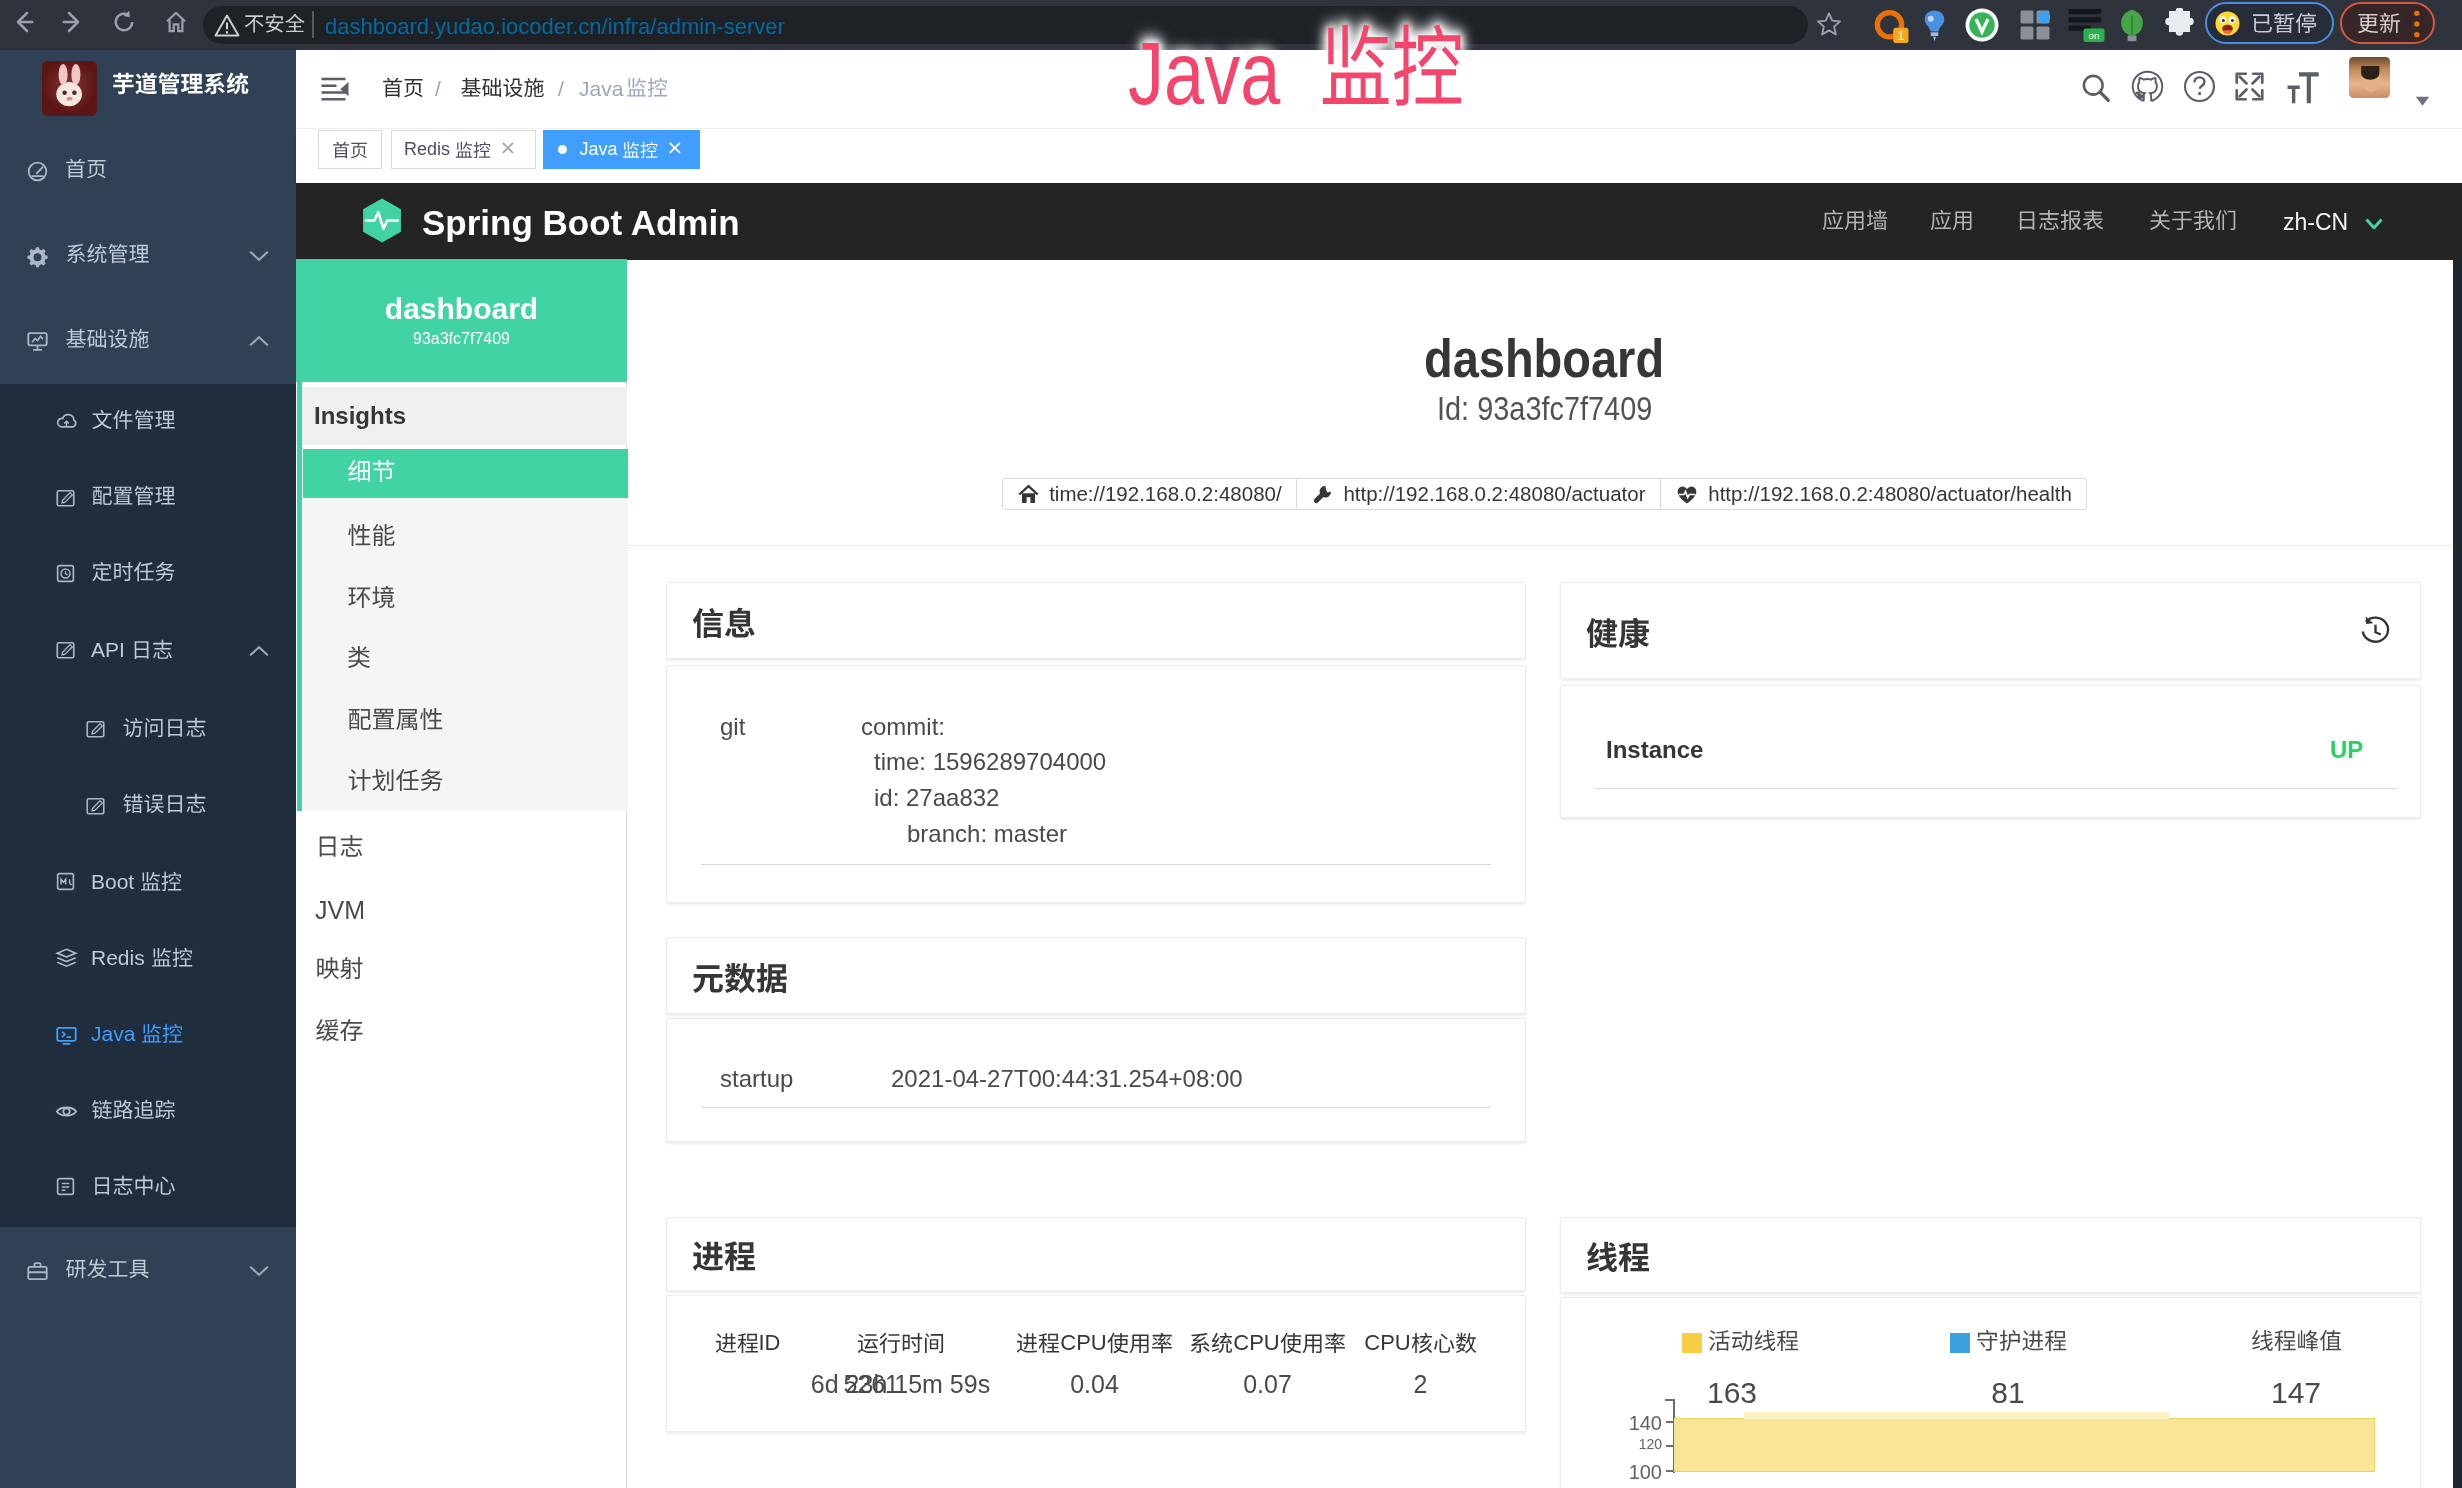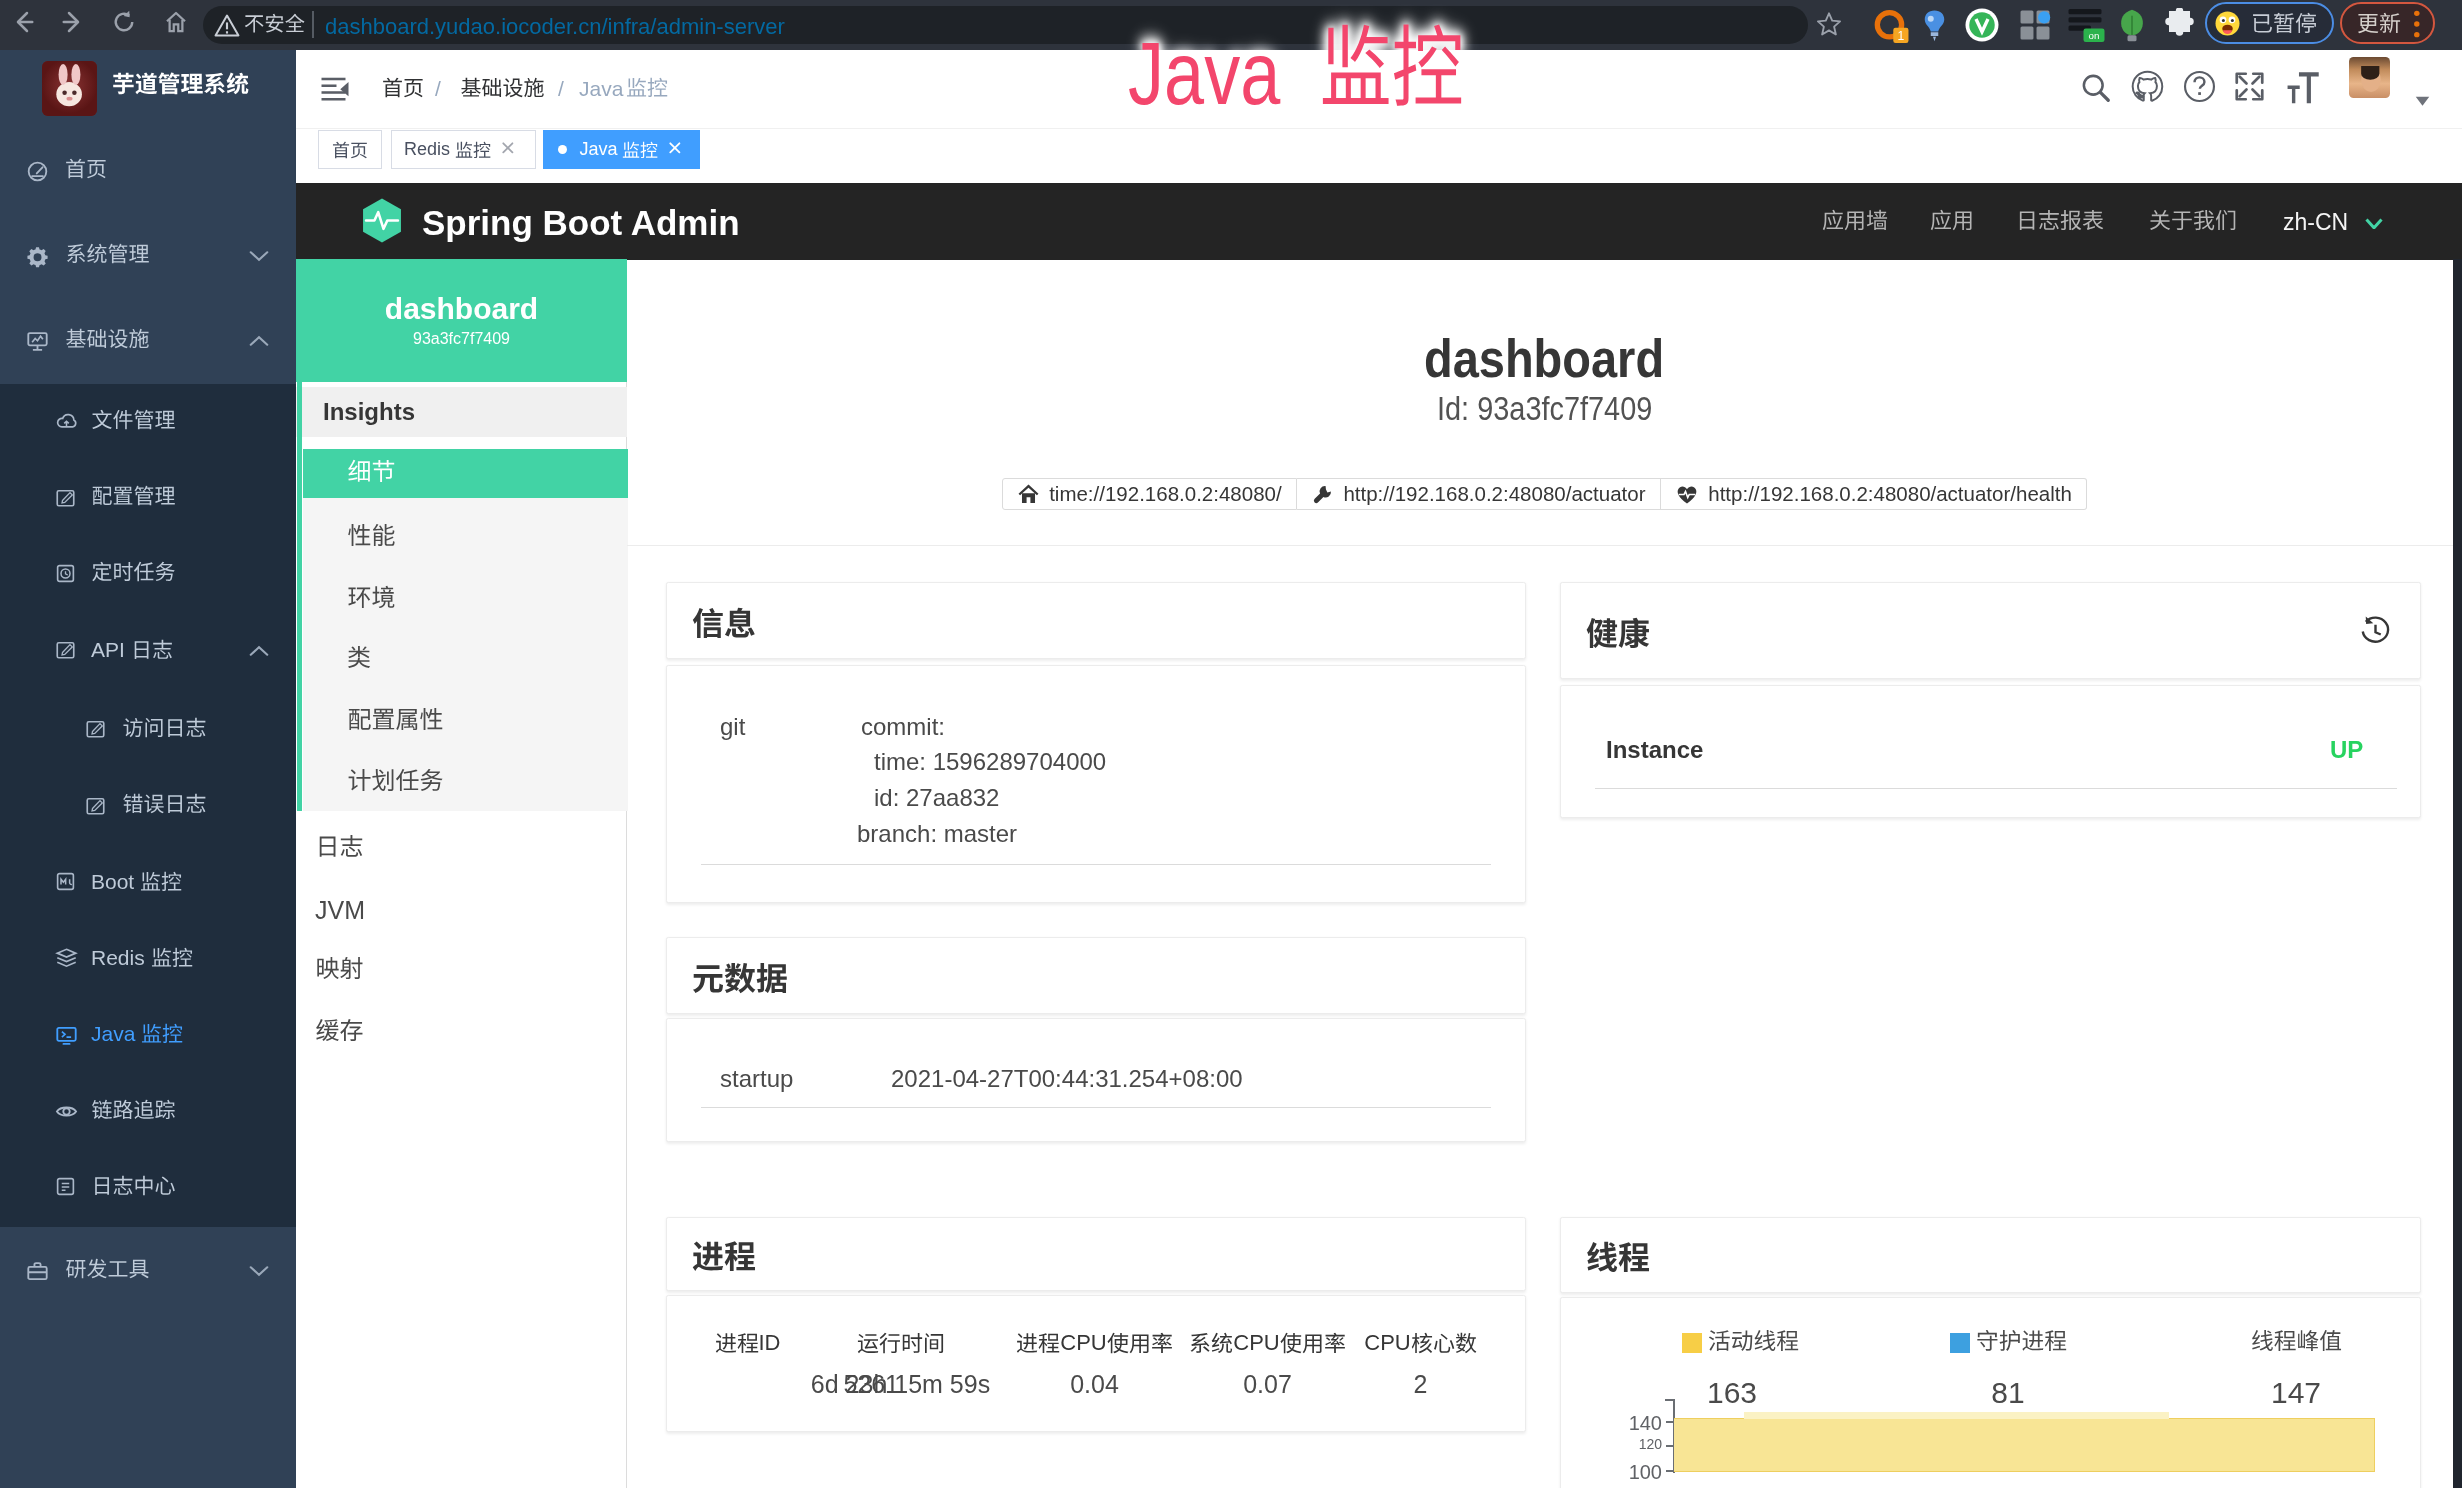--- a/index.html
+++ b/index.html
@@ -419,21 +419,21 @@
 <div class="a" style="left:2283px;top:209px;font-size:23px;color:#f5f5f5">zh-CN</div>
 <div class="a" style="left:2365px;top:218px;"><svg width="18" height="11.4" viewBox="0 0 24 15">
       <path d="M2 2 L12 13 L22 2" stroke="#42d3a5" stroke-width="4" fill="none"></path>
     </svg></div>
 <div class="a" style="left:296px;top:259px;width:331px;height:1229px;background:#fff;border-right:0.8px solid #dcdcdc"></div>
 <div class="a" style="left:296px;top:259px;width:331px;height:123px;background:#42d3a5"></div>
 <div class="a" style="left:296px;top:259px;width:331px;height:123px;display:flex;flex-direction:column;align-items:center;justify-content:center;color:#fff">
     <div style="font-size:30px;font-weight:bold;line-height:1.25">dashboard</div>
     <div style="font-size:16px;line-height:1.5">93a3fc7f7409</div>
   </div>
-<div class="a" style="left:296px;top:387px;width:331px;height:50px;background:#f0f0f0;display:flex;align-items:center;padding-left:27px">
+<div class="a" style="left:296px;top:387px;width:331px;height:58px;background:#f0f0f0;display:flex;align-items:center;padding-left:18px">
     <span style="font-size:24px;font-weight:bold;color:#363636">Insights</span>
   </div>
 <div class="a" style="left:303px;top:449px;width:325px;height:362px;background:#f5f5f5"></div>
 <div class="a" style="left:297px;top:382px;width:5.3px;height:429px;background:#42d3a5"></div>
 <div class="a" style="left:303px;top:449px;width:325px;height:49px;background:#42d3a5"></div>
 <div class="a" style="left:347px;top:459px;"><svg class="ck " style="width:49px;height:24px;vertical-align:-2.9px" viewBox="0 -880 2000 1000" fill="#ffffff">
       <use href="#g59" x="0"></use>
       <use href="#g60" x="1000"></use>
     </svg></div>
 <div class="a" style="left:347px;top:523px;"><svg class="ck " style="width:49px;height:24px;vertical-align:-2.9px" viewBox="0 -880 2000 1000" fill="#4a4a4a">
@@ -505,21 +505,21 @@
 <div class="hcard" style="left:666px;top:582px;width:860px;height:77px;"></div>
 <div class="a" style="left:692px;top:607px;"><svg class="ck " style="width:64px;height:32px;vertical-align:-3.8px" viewBox="0 -880 2000 1000" fill="#363636">
       <use href="#g73" x="0"></use>
       <use href="#g74" x="1000"></use>
     </svg></div>
 <div class="bcard" style="left:666px;top:665px;width:860px;height:238px;"></div>
 <div class="a" style="left:720px;top:713px;font-size:24px;color:#4a4a4a">git</div>
 <div class="a" style="left:861px;top:713px;font-size:24px;color:#4a4a4a">commit:</div>
 <div class="a" style="left:874px;top:748px;font-size:24px;color:#4a4a4a">time: 1596289704000</div>
 <div class="a" style="left:874px;top:784px;font-size:24px;color:#4a4a4a">id: 27aa832</div>
-<div class="a" style="left:857px;top:820px;font-size:24px;color:#4a4a4a">branch: master</div>
+<div class="a" style="left:907px;top:820px;font-size:24px;color:#4a4a4a">branch: master</div>
 <div class="a" style="left:701px;top:864px;width:790px;height:0.8px;background:#dbdbdb"></div>
 <div class="hcard" style="left:1560px;top:582px;width:861px;height:97px;"></div>
 <div class="a" style="left:1586px;top:617px;"><svg class="ck " style="width:64px;height:32px;vertical-align:-3.8px" viewBox="0 -880 2000 1000" fill="#363636">
       <use href="#g75" x="0"></use>
       <use href="#g76" x="1000"></use>
     </svg></div>
 <div class="a" style="left:2358px;top:615px;"><svg width="35" height="33" viewBox="0 0 46 44" style="" xmlns="http://www.w3.org/2000/svg">
       <path d="M10 9 A17 16 0 1 1 6 22" stroke="#363636" stroke-width="3.2" fill="none"></path>
       <path d="M10 2 L10.5 12 L20 11" fill="#363636"></path>
       <path d="M23 13 V23 L30 26" stroke="#363636" stroke-width="3.2" fill="none"></path>

